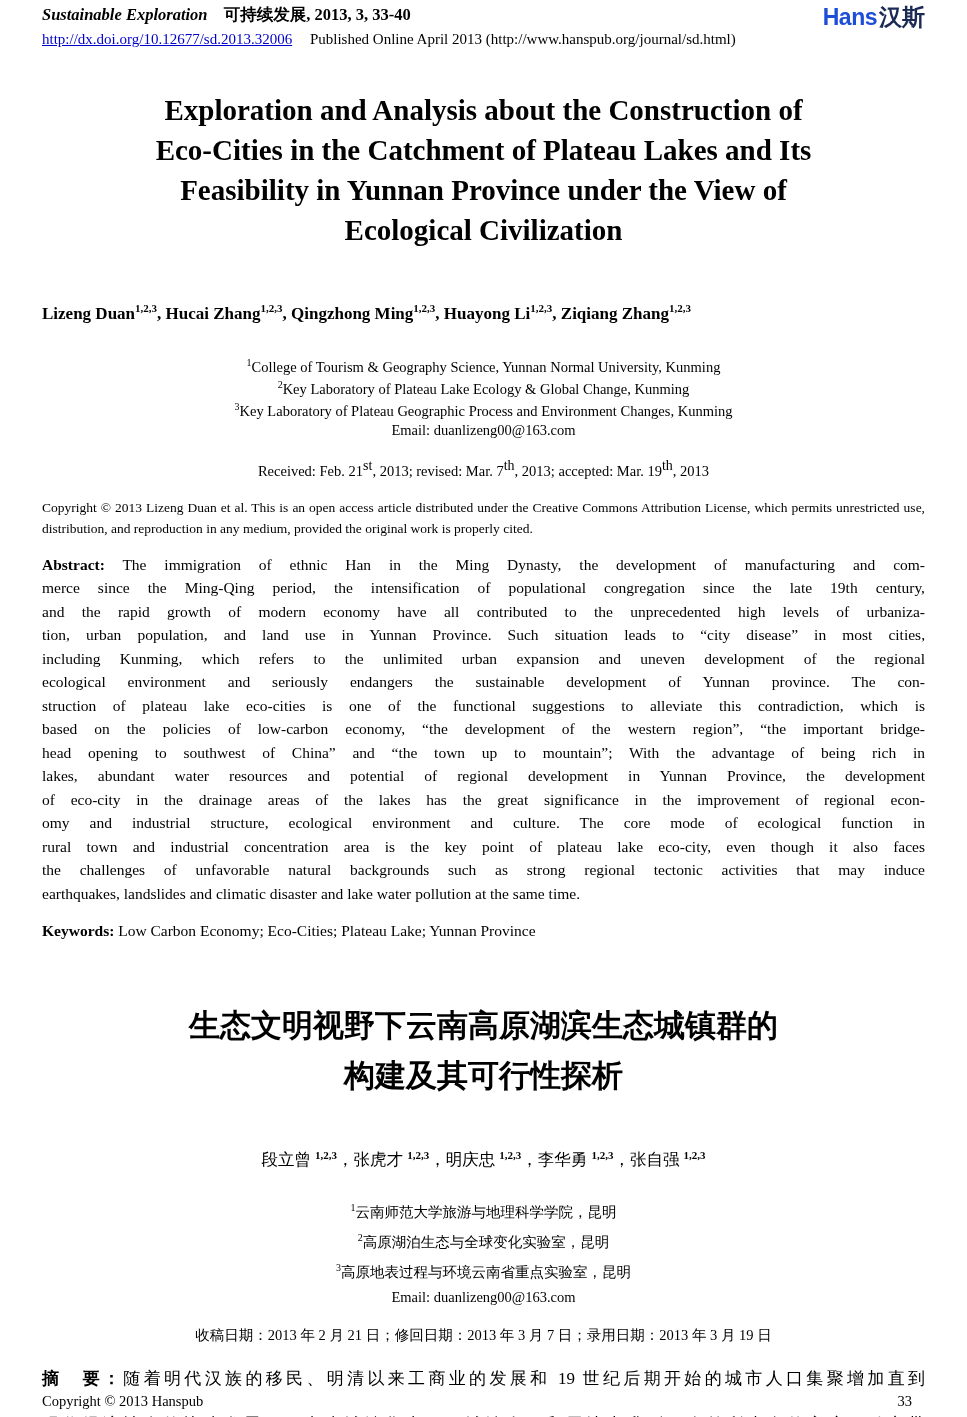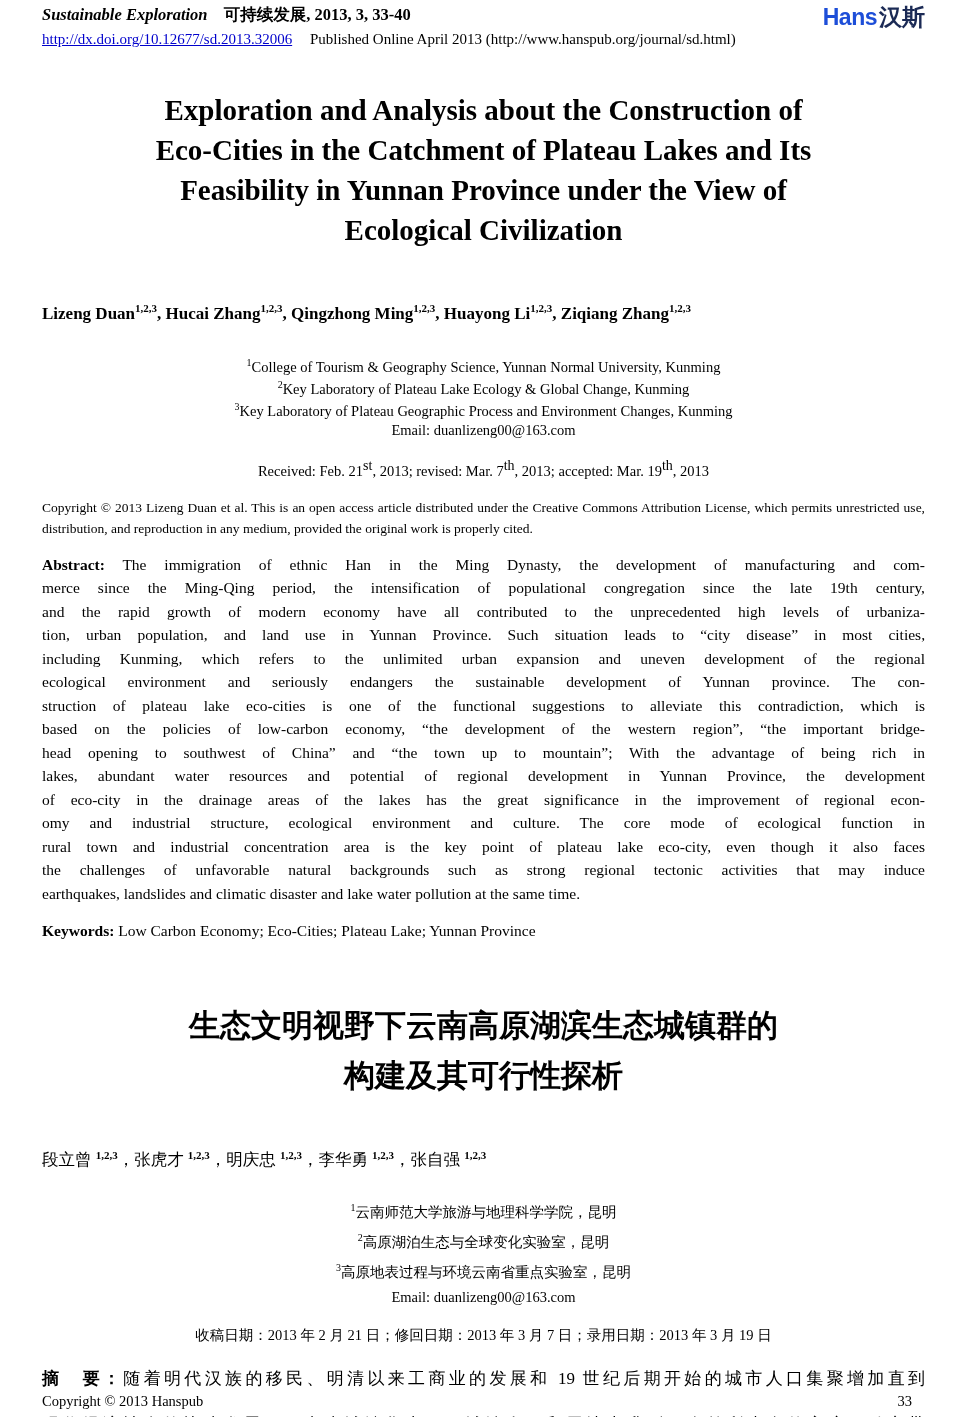--- a/index.html
+++ b/index.html
@@ -38,21 +38,21 @@
   .copyright{margin-top:16px;font-size:13.5px;line-height:21px;text-align:justify;}
   
   .abstract{margin-top:14px;font-size:15.5px;}
   .jline{line-height:23.5px;text-align:justify;text-align-last:justify;}
   .abs-lines .jline:last-child{text-align-last:left;}
   .abstract b{font-weight:bold;}
   .keywords{margin-top:14px;font-size:15.5px;line-height:24px;}
   .keywords b{font-weight:bold;}
   
   .title-cn{margin:58px 0 0 0;text-align:center;font-family:"Liberation Sans", sans-serif;font-size:31px;font-weight:bold;line-height:50px;}
-  .authors-cn{margin-top:40px;text-align:left;font-size:16.5px;line-height:26px;}
+  .authors-cn{margin-top:40px;text-align:center;font-size:16.5px;line-height:26px;}
   .affil-cn{margin-top:22px;text-align:center;font-size:14.5px;line-height:26px;}
   .affil-cn sup{font-size:10px;}
   .email-cn{text-align:center;font-size:14.5px;line-height:26px;}
   .received-cn{margin-top:14px;text-align:center;font-size:14.5px;line-height:22px;}
   .abstract-cn{margin-top:10px;font-size:17px;}
   .abstract-cn .jline{line-height:46px;}
   .abstract-cn b{font-weight:bold;}
   
   .footer{
     position:absolute;left:42px;right:55px;bottom:6px;

